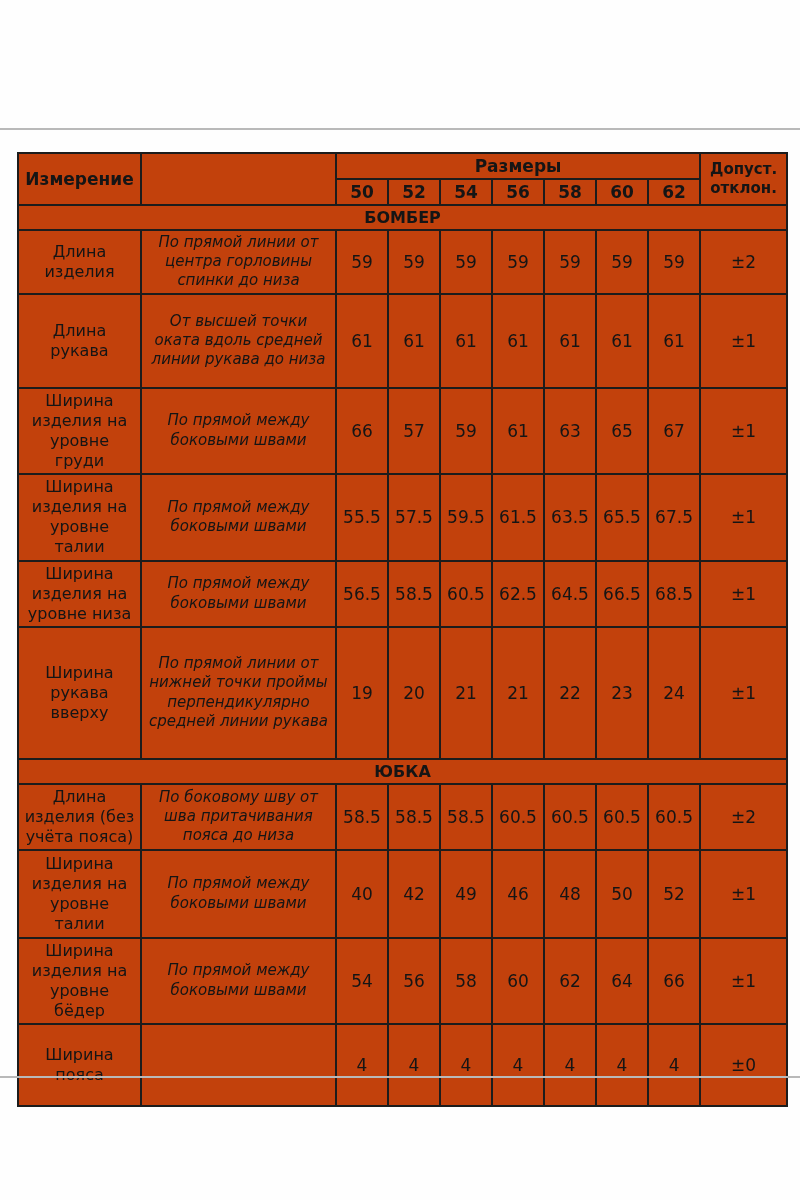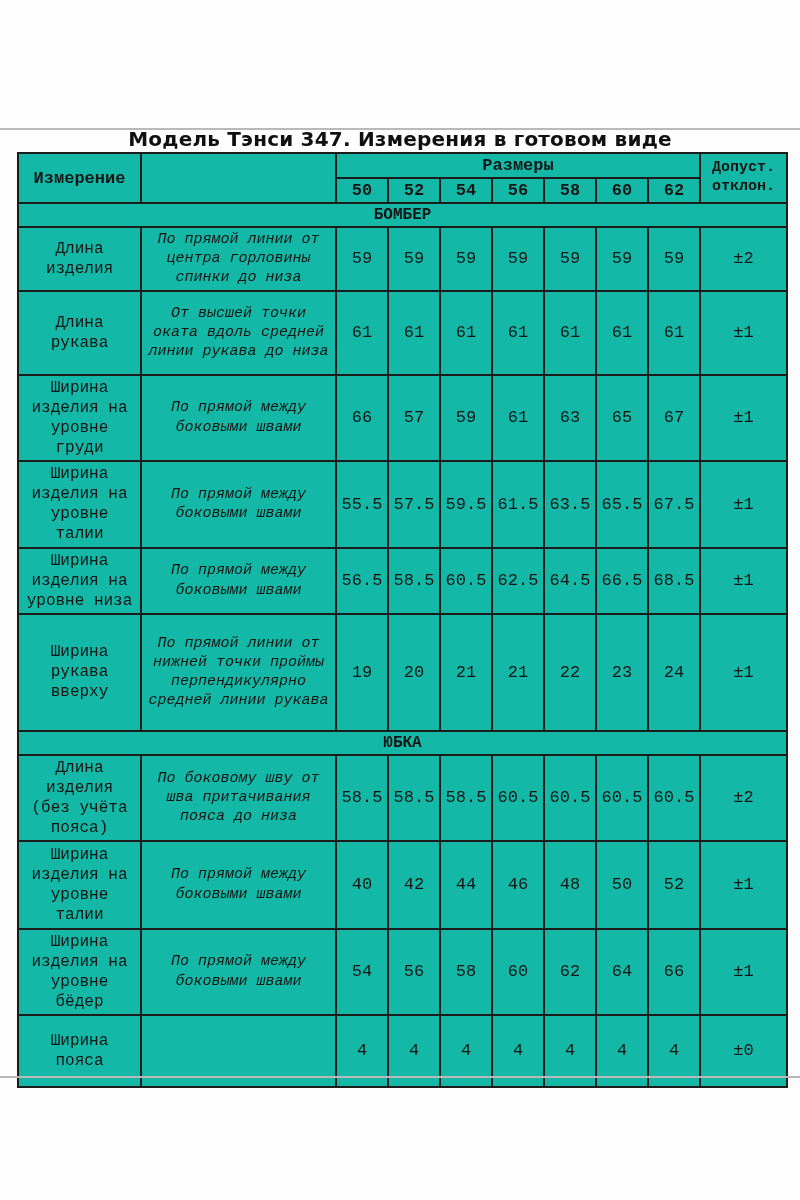--- a/index.html
+++ b/index.html
@@ -33,22 +33,21 @@
     letter-spacing: 0.2px;
     color: #101010;
   }
   table.meas {
     position: absolute;
     left: 17px;
     top: 152px;
     width: 769px;
     border-collapse: collapse;
     table-layout: fixed;
-    background: #14b8a6;
-    font-family: Liberation Mono, monospace;
+    background: #c2410c;
   }
   table.meas td, table.meas th {
     border: 2px solid #1c1c1c;
     text-align: center;
     vertical-align: middle;
     padding: 2px 4px;
     overflow: hidden;
   }
   th.measurement-h {
     font-size: 17px;
@@ -83,21 +82,20 @@
   }
   td.value-cell { font-size: 17px; }
   td.tolerance-cell { font-size: 17px; }
 </style>
 </head>
 <body>
 
 <div class="page">
   <div class="hr-line top"></div>
 
-  <div class="title">Модель Тэнси 347. Измерения в готовом виде</div>
 
   <table class="meas">
     <colgroup>
       <col style="width:123px">
       <col style="width:195px">
       <col style="width:52px">
         <col style="width:52px">
         <col style="width:52px">
       <col style="width:52px">
         <col style="width:52px">
@@ -131,21 +129,21 @@
           <td class="method-cell">По прямой линии от центра горловины спинки до низа</td>
           <td class="value-cell">59</td>
           <td class="value-cell">59</td>
           <td class="value-cell">59</td>
           <td class="value-cell">59</td>
           <td class="value-cell">59</td>
           <td class="value-cell">59</td>
           <td class="value-cell">59</td>
           <td class="tolerance-cell">±2</td>
         </tr>
-        <tr style="height: 84px;">
+        <tr style="height: 94px;">
           <td class="name-cell">Длина рукава</td>
           <td class="method-cell">От высшей точки оката вдоль средней линии рукава до низа</td>
           <td class="value-cell">61</td>
           <td class="value-cell">61</td>
           <td class="value-cell">61</td>
           <td class="value-cell">61</td>
           <td class="value-cell">61</td>
           <td class="value-cell">61</td>
           <td class="value-cell">61</td>
           <td class="tolerance-cell">±1</td>
@@ -179,21 +177,21 @@
           <td class="method-cell">По прямой между боковыми швами</td>
           <td class="value-cell">56.5</td>
           <td class="value-cell">58.5</td>
           <td class="value-cell">60.5</td>
           <td class="value-cell">62.5</td>
           <td class="value-cell">64.5</td>
           <td class="value-cell">66.5</td>
           <td class="value-cell">68.5</td>
           <td class="tolerance-cell">±1</td>
         </tr>
-        <tr style="height: 117px;">
+        <tr style="height: 132px;">
           <td class="name-cell">Ширина рукава вверху</td>
           <td class="method-cell">По прямой линии от нижней точки проймы перпендикулярно средней линии рукава</td>
           <td class="value-cell">19</td>
           <td class="value-cell">20</td>
           <td class="value-cell">21</td>
           <td class="value-cell">21</td>
           <td class="value-cell">22</td>
           <td class="value-cell">23</td>
           <td class="value-cell">24</td>
           <td class="tolerance-cell">±1</td>
@@ -211,40 +209,40 @@
           <td class="value-cell">60.5</td>
           <td class="value-cell">60.5</td>
           <td class="value-cell">60.5</td>
           <td class="tolerance-cell">±2</td>
         </tr>
         <tr style="height: 88px;">
           <td class="name-cell">Ширина изделия на уровне талии</td>
           <td class="method-cell">По прямой между боковыми швами</td>
           <td class="value-cell">40</td>
           <td class="value-cell">42</td>
-          <td class="value-cell">44</td>
+          <td class="value-cell">49</td>
           <td class="value-cell">46</td>
           <td class="value-cell">48</td>
           <td class="value-cell">50</td>
           <td class="value-cell">52</td>
           <td class="tolerance-cell">±1</td>
         </tr>
         <tr style="height: 68px;">
           <td class="name-cell">Ширина изделия на уровне бёдер</td>
           <td class="method-cell">По прямой между боковыми швами</td>
           <td class="value-cell">54</td>
           <td class="value-cell">56</td>
           <td class="value-cell">58</td>
           <td class="value-cell">60</td>
           <td class="value-cell">62</td>
           <td class="value-cell">64</td>
           <td class="value-cell">66</td>
           <td class="tolerance-cell">±1</td>
         </tr>
-        <tr style="height: 72px;">
+        <tr style="height: 82px;">
           <td class="name-cell">Ширина пояса</td>
           <td class="method-cell"></td>
           <td class="value-cell">4</td>
           <td class="value-cell">4</td>
           <td class="value-cell">4</td>
           <td class="value-cell">4</td>
           <td class="value-cell">4</td>
           <td class="value-cell">4</td>
           <td class="value-cell">4</td>
           <td class="tolerance-cell">±0</td>

